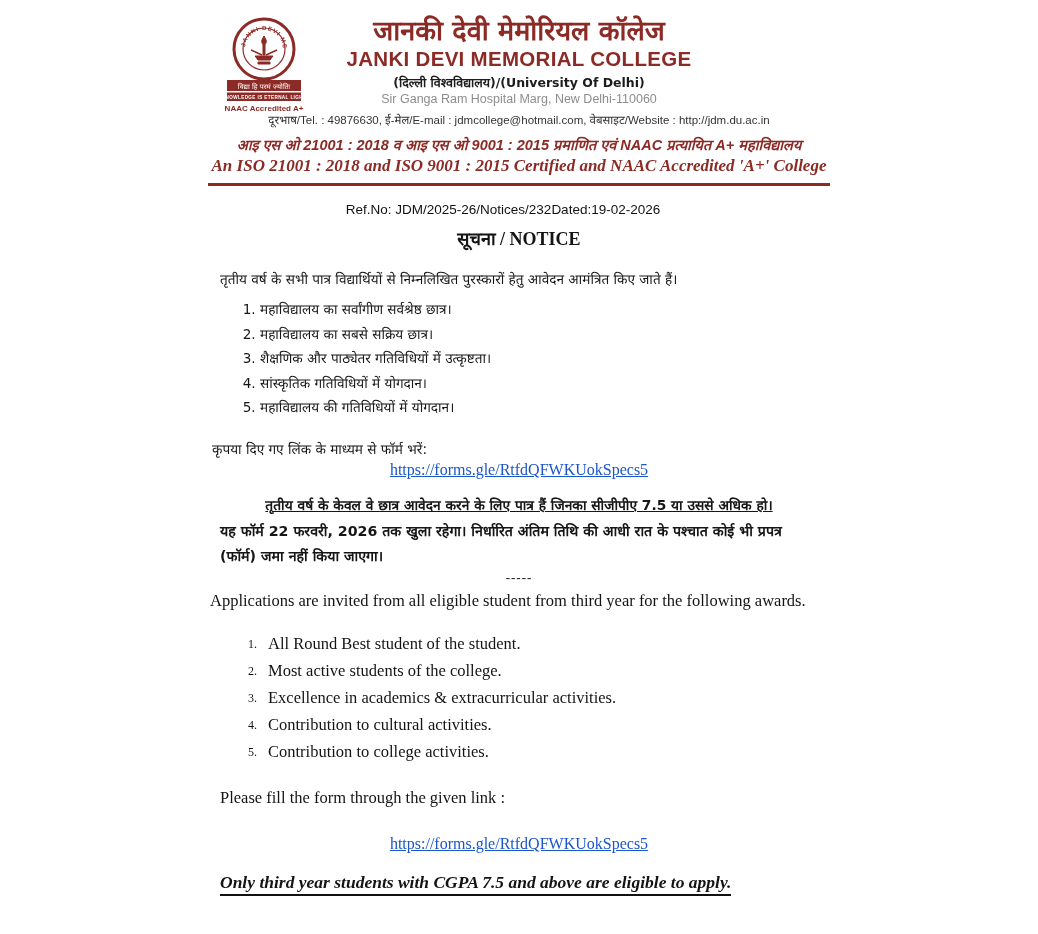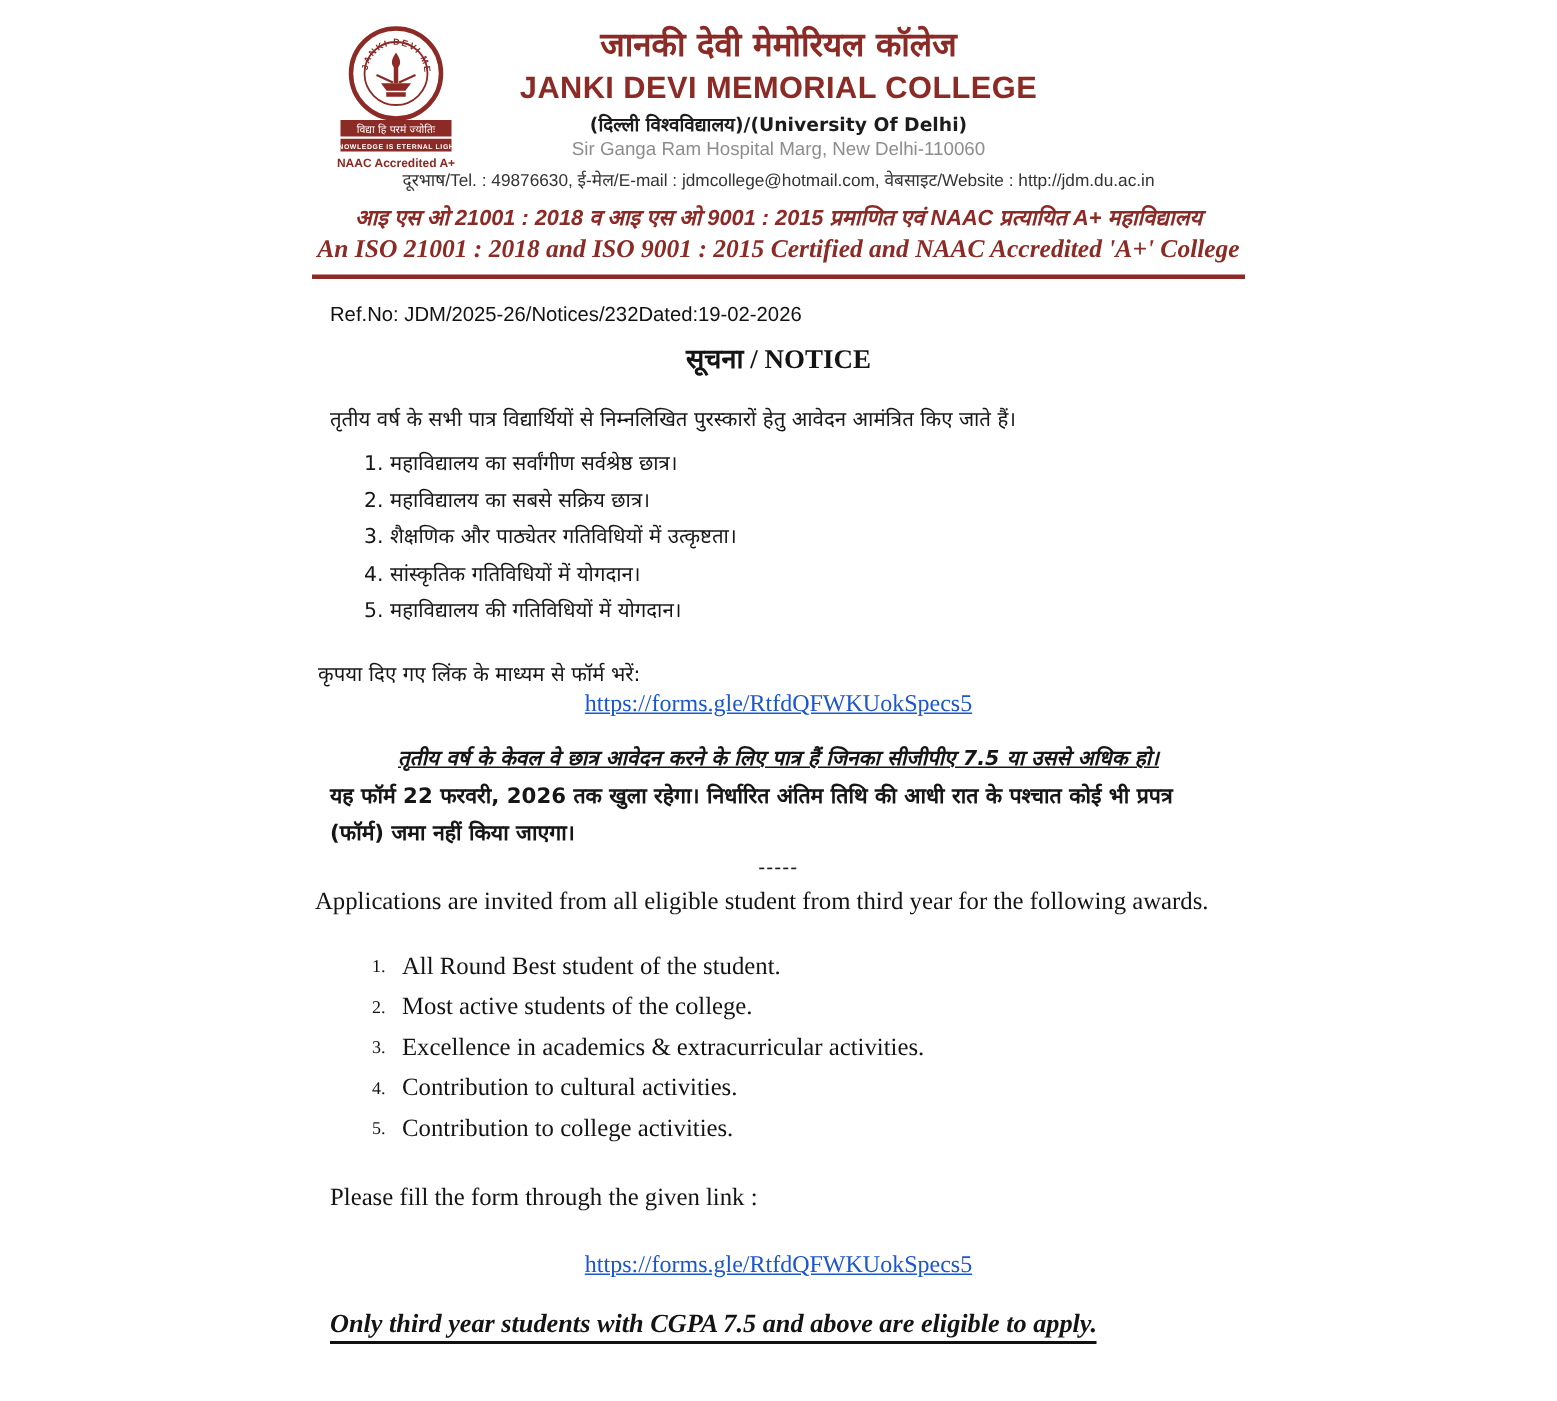--- a/index.html
+++ b/index.html
@@ -2,43 +2,43 @@
 <html><head>
 <meta charset="utf-8">
 <style>
   html,body{margin:0;padding:0;background:#ffffff;width:1038px;height:934px;overflow:hidden;}
   *{box-sizing:border-box;}
   .doc{width:622px;margin:0 auto;position:relative;font-family:"Liberation Serif",serif;color:#141414;}
 
   
   .header{position:relative;padding-top:16px;text-align:center;}
   .logo-wrap{position:absolute;left:10px;top:16px;width:92px;}
-  .h-hi{font-family:"DejaVu Sans",sans-serif;font-weight:bold;font-size:22px;color:#8c2a26;line-height:30px;}
+  .h-hi{font-family:"DejaVu Sans",sans-serif;font-weight:bold;font-size:27px;color:#8c2a26;line-height:30px;}
   .h-en{font-family:"Liberation Sans",sans-serif;font-weight:bold;font-size:20.5px;color:#8c2a26;letter-spacing:.3px;margin-top:1px;}
   .h-univ{font-family:"DejaVu Sans",sans-serif;font-weight:bold;font-size:12.5px;color:#1c1c1c;margin-top:3px;}
   .h-addr-hi{font-family:"DejaVu Sans",sans-serif;font-size:13px;color:#2a2a2a;margin-top:3px;}
   .h-addr-en{font-family:"Liberation Sans",sans-serif;font-size:12.5px;color:#8d8d8d;margin-top:1px;}
   .h-tel{font-family:"Liberation Sans","DejaVu Sans",sans-serif;font-size:11.5px;color:#333;margin-top:6px;}
   .h-iso-hi{font-family:Liberation Sans, sans-serif;font-style:italic;font-weight:bold;font-size:14.5px;color:#8c2a26;margin-top:7px;}
   .h-iso-en{font-family:"Liberation Serif",serif;font-style:italic;font-weight:bold;font-size:17px;color:#8c2a26;margin-top:2px;}
   .rule{border:none;border-top:3px solid #8c2a26;margin:7px 0 0 0;}
 
   
-  .ref-row{display:flex;justify-content:flex-start;font-family:"Liberation Sans",sans-serif;font-size:13.5px;color:#121212;margin-top:16px;padding:0 44px 0 12px;}
+  .ref-row{display:flex;justify-content:center;font-family:"Liberation Sans",sans-serif;font-size:13.5px;color:#121212;margin-top:16px;padding:0 44px 0 12px;}
   .notice-title{text-align:center;font-weight:bold;font-size:18px;margin-top:9px;font-family:"Liberation Serif","DejaVu Sans",serif;}
 
   
   .hi{font-family:"DejaVu Sans",sans-serif;color:#161616;}
   .hi-intro{font-size:13.6px;margin:19px 0 0 12px;}
   .hi-list{margin:9px 0 0 32px;padding-left:20px;font-size:13.6px;}
   .hi-list li{line-height:24.6px;}
   .hi-form-line{font-size:13.6px;margin:19px 0 0 4px;}
   .link-line{text-align:center;margin-top:3px;font-family:"Liberation Serif",serif;font-size:16px;}
   .link-line a{color:#1a56cc;text-decoration:underline;}
-  .hi-elig{text-align:center;font-style:italic;font-weight:bold;font-size:13.8px;text-decoration:underline;margin-top:16px;}
+  .hi-elig{text-align:center;font-weight:bold;font-size:13.8px;text-decoration:underline;margin-top:16px;}
   .hi-deadline{font-weight:bold;font-size:14.2px;line-height:25px;margin:5px 12px 0 12px;}
   .dashes{text-align:center;font-weight:bold;font-size:13px;letter-spacing:1px;margin-top:1px;font-family:"Liberation Serif",serif;color:#222;}
 
   
   .en-intro{font-size:16.5px;margin:5px 0 0 2px;}
   .en-list{margin:19px 0 0 42px;padding-left:18px;font-size:16.5px;counter-reset:enl;list-style:none;}
   .en-list li{line-height:27px;counter-increment:enl;position:relative;}
   .en-list li::before{content:counter(enl) ".";position:absolute;left:-20px;top:1px;font-size:12px;}
   .en-form-line{font-size:16.5px;margin:23px 0 0 12px;}
   .en-link{margin-top:27px;}

